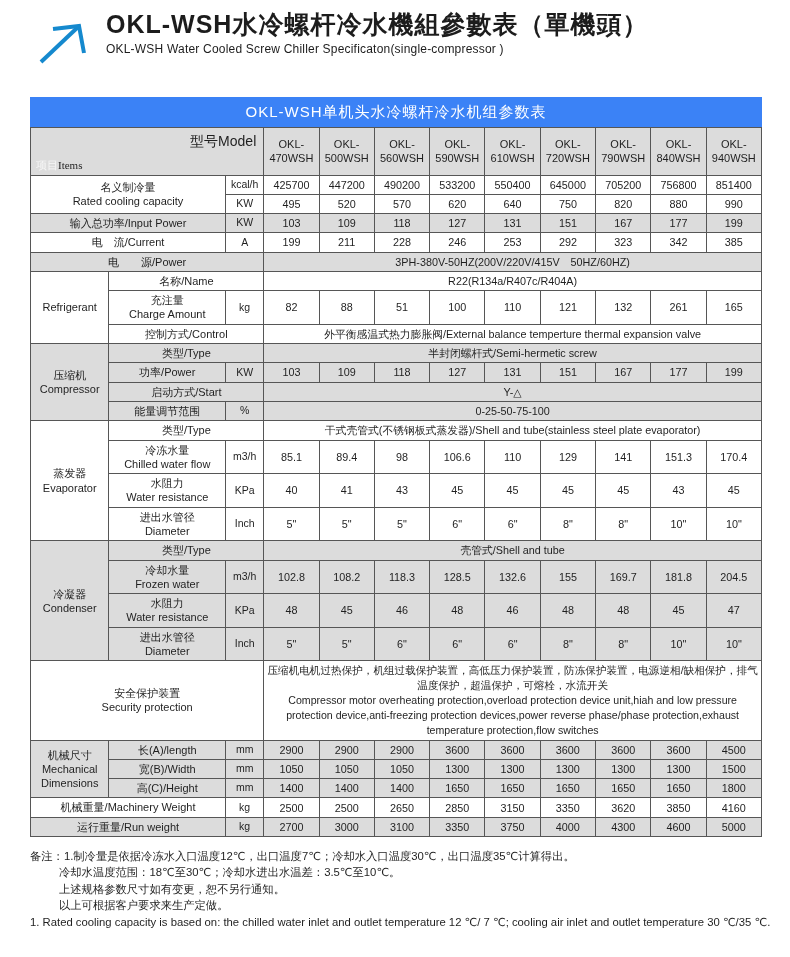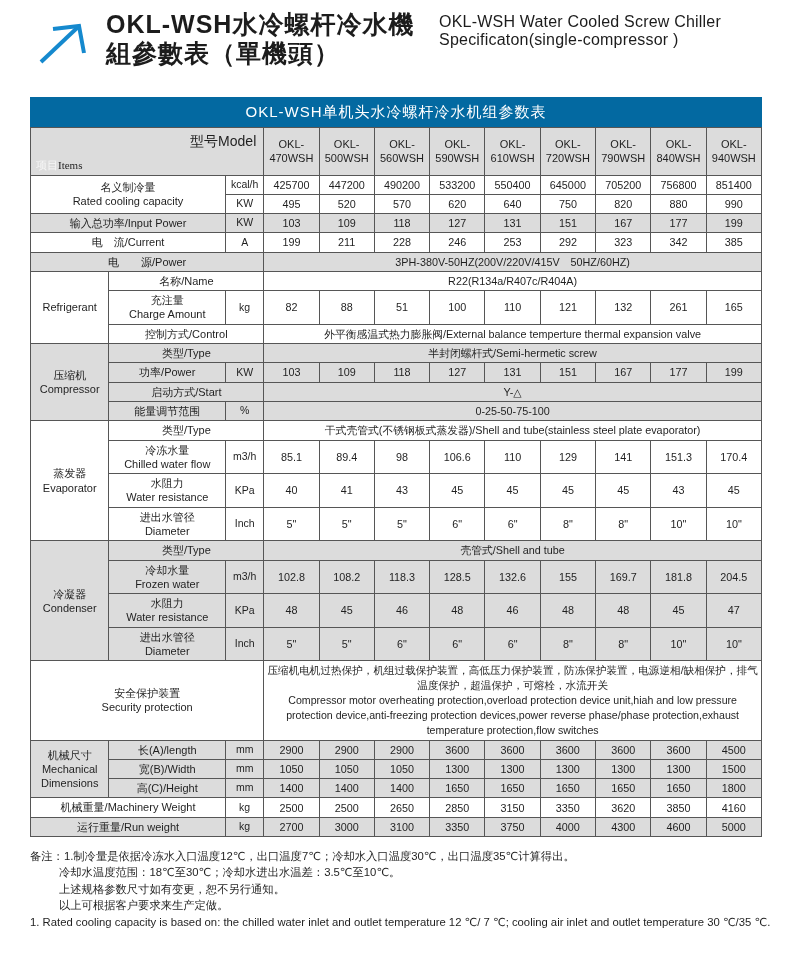--- a/index.html
+++ b/index.html
@@ -5,28 +5,28 @@
   html,body{margin:0;padding:0;background:#ffffff;}
   body{
     width:790px;height:957px;overflow:hidden;position:relative;
     font-family:"Liberation Sans","DejaVu Sans",sans-serif;color:#1f1f1f;
   }
   .page{padding:10px 28px 0 30px;}
 
   
   .hdr{display:flex;align-items:flex-start;gap:18px;margin-left:6px;}
   .hdr .arrow{flex:0 0 auto;margin-top:6px;}
-  .hdr-text{display:flex;flex-direction:row;}
+  .hdr-text{display:flex;flex-direction:column;}
   .title-zh{font-size:25px;font-weight:bold;color:#1c1c1c;letter-spacing:1px;line-height:1.15;}
-  .title-en{font-size:16px;color:#1c1c1c;margin-top:3px;letter-spacing:0.2px;}
+  .title-en{font-size:12px;color:#1c1c1c;margin-top:3px;letter-spacing:0.2px;}
 
   
   .banner{
     margin-top:27px;width:732px;height:30px;line-height:30px;
-    background:#0369a1;color:#ffffff;text-align:center;font-size:15px;letter-spacing:1px;
+    background:#3b82f6;color:#ffffff;text-align:center;font-size:15px;letter-spacing:1px;
   }
 
   
   table.spec{
     width:732px;border-collapse:collapse;table-layout:fixed;
     font-size:11px;line-height:1.3;color:#1f1f1f;
   }
   table.spec th,table.spec td{
     border:1px solid #565656;text-align:center;vertical-align:middle;
     padding:2px 1px;white-space:pre-line;word-wrap:break-word;

